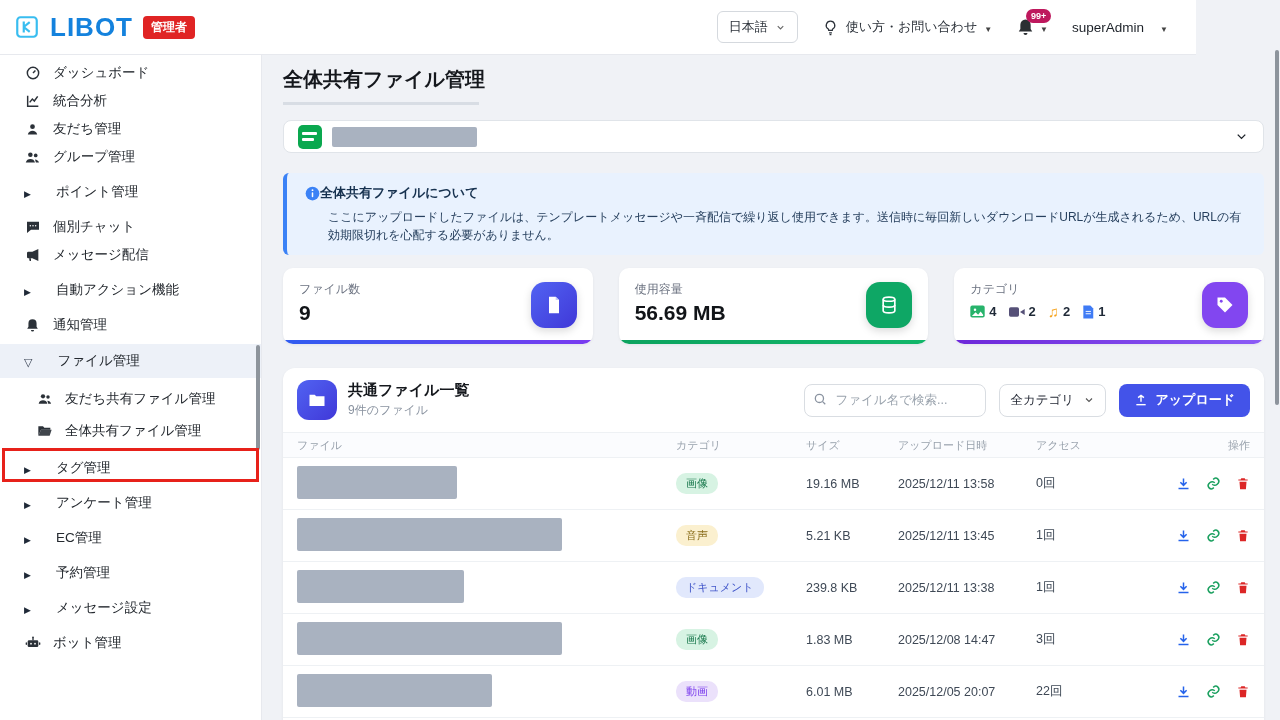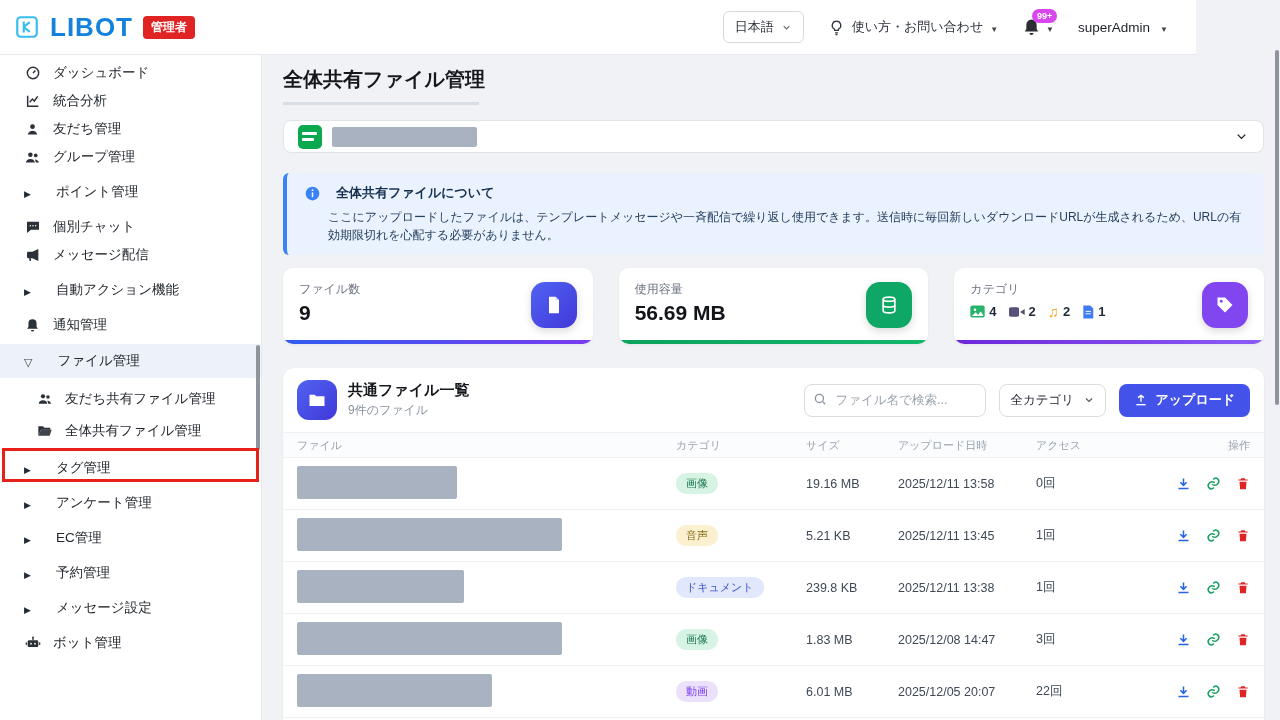--- a/index.html
+++ b/index.html
@@ -9,22 +9,22 @@
   .header { position:absolute; top:0; left:0; width:1196px; height:55px; background:#fff; border-bottom:1px solid #e7e9ee; z-index:40; display:flex; align-items:center; justify-content:space-between; padding:0 28px 0 14px; }
   .logo-group { display:flex; align-items:center; gap:10px; }
   .logo-mark { width:26px; height:26px; display:flex; }
   .logo-text { font-size:26px; font-weight:800; letter-spacing:1px; color:#1482dd; }
   .admin-badge { background:#e02424; color:#fff; font-size:12px; font-weight:700; padding:3px 8px; border-radius:4px; }
   .header-right { display:flex; align-items:center; gap:24px; }
   .lang-btn { display:flex; align-items:center; gap:7px; border:1px solid #d5d9de; border-radius:6px; padding:6px 11px; font-size:13px; color:#2c323a; background:#fff; cursor:pointer;font-family:Liberation Serif, serif; }
   .help-group { display:flex; align-items:center; gap:7px; font-size:13px; color:#2c323a; cursor:pointer; }
   .caret-dn::after { content:"▼"; font-size:8px; color:#444; }
   .bell-wrap { position:relative; display:flex; align-items:center; gap:5px; cursor:pointer; }
-  .bell-badge { position:absolute; top:-9px; left:10px; background:#d946ef; color:#fff; font-size:9px; font-weight:700; padding:2px 5px; border-radius:9px; }
-  .user-group { display:flex; align-items:center; gap:10px; font-size:13.5px; color:#1c2128; cursor:pointer; }
+  .bell-badge { position:absolute; top:-9px; left:10px; background:#be185d; color:#fff; font-size:9px; font-weight:700; padding:2px 5px; border-radius:9px; }
+  .user-group { display:flex; align-items:center; gap:16px; font-size:13.5px; color:#1c2128; cursor:pointer; }
   .icon { display:inline-flex; }
   .icon svg { display:block; }
 
   
   .sidebar { position:absolute; top:55px; left:0; width:262px; bottom:0; background:#fff; border-right:1px solid #e7e9ee; z-index:30; padding-top:4px; }
   .s-item { height:28px; display:flex; align-items:center; gap:12px; padding-left:24px; font-size:13.5px; color:#24292f; cursor:pointer; white-space:nowrap; }
   .s-item .s-ic { width:17px; color:#2b3138; display:flex; justify-content:center; }
   .s-group { margin:7px 0; }
   .s-caret::before { content:"▶"; font-size:9px; color:#1f2937; }
   .s-caret-open::before { content:"▽"; font-size:11px; color:#374151; }
@@ -44,21 +44,21 @@
   .account-card { margin-top:15px; height:33px; background:#fff; border:1px solid #e0e4e9; border-radius:8px; display:flex; align-items:center; padding:0 14px; cursor:pointer; }
   .line-ic { width:24px; height:24px; border-radius:5px; background:#0aa84f; position:relative; flex:none; }
   .line-ic::before, .line-ic::after { content:""; position:absolute; left:4px; height:3px; background:#fff; border-radius:1px; }
   .line-ic::before { top:7px; width:15px; }
   .line-ic::after { top:13px; width:12px; }
   .redact { background:#a9b2c0; border-radius:2px; }
   .acct-redact { width:145px; height:20px; margin-left:10px; }
   .acct-chevron { margin-left:auto; color:#1c2128; }
 
   .notice { margin-top:20px; background:#e9f2fe; border-left:4px solid #3b82f6; border-radius:6px; padding:11px 18px; }
-  .notice-head { display:flex; align-items:center; gap:16px; }
+  .notice-head { display:flex; align-items:center; gap:0; }
   .notice-title { font-size:13px; font-weight:700; color:#16314f; }
   .notice-body { margin-top:6px; margin-left:23px; font-size:12px; color:#27405e; line-height:1.5; }
 
   .stats-row { margin-top:13px; display:flex; gap:26px; }
   .stat-card { flex:1; position:relative; background:#fff; border-radius:10px; height:76px; padding:13px 16px; box-shadow:0 1px 3px rgba(16,24,40,.06); overflow:hidden; }
   .stat-label { font-size:12px; color:#6b7280; }
   .stat-value { font-size:21px; font-weight:700; color:#111418; margin-top:3px; }
   .stat-bar { position:absolute; left:0; right:0; bottom:0; height:4px; }
   .bar-blue { background:linear-gradient(90deg,#2f5cf0,#7a3bf0); }
   .bar-green { background:linear-gradient(90deg,#0ca35f,#12b76a); }

